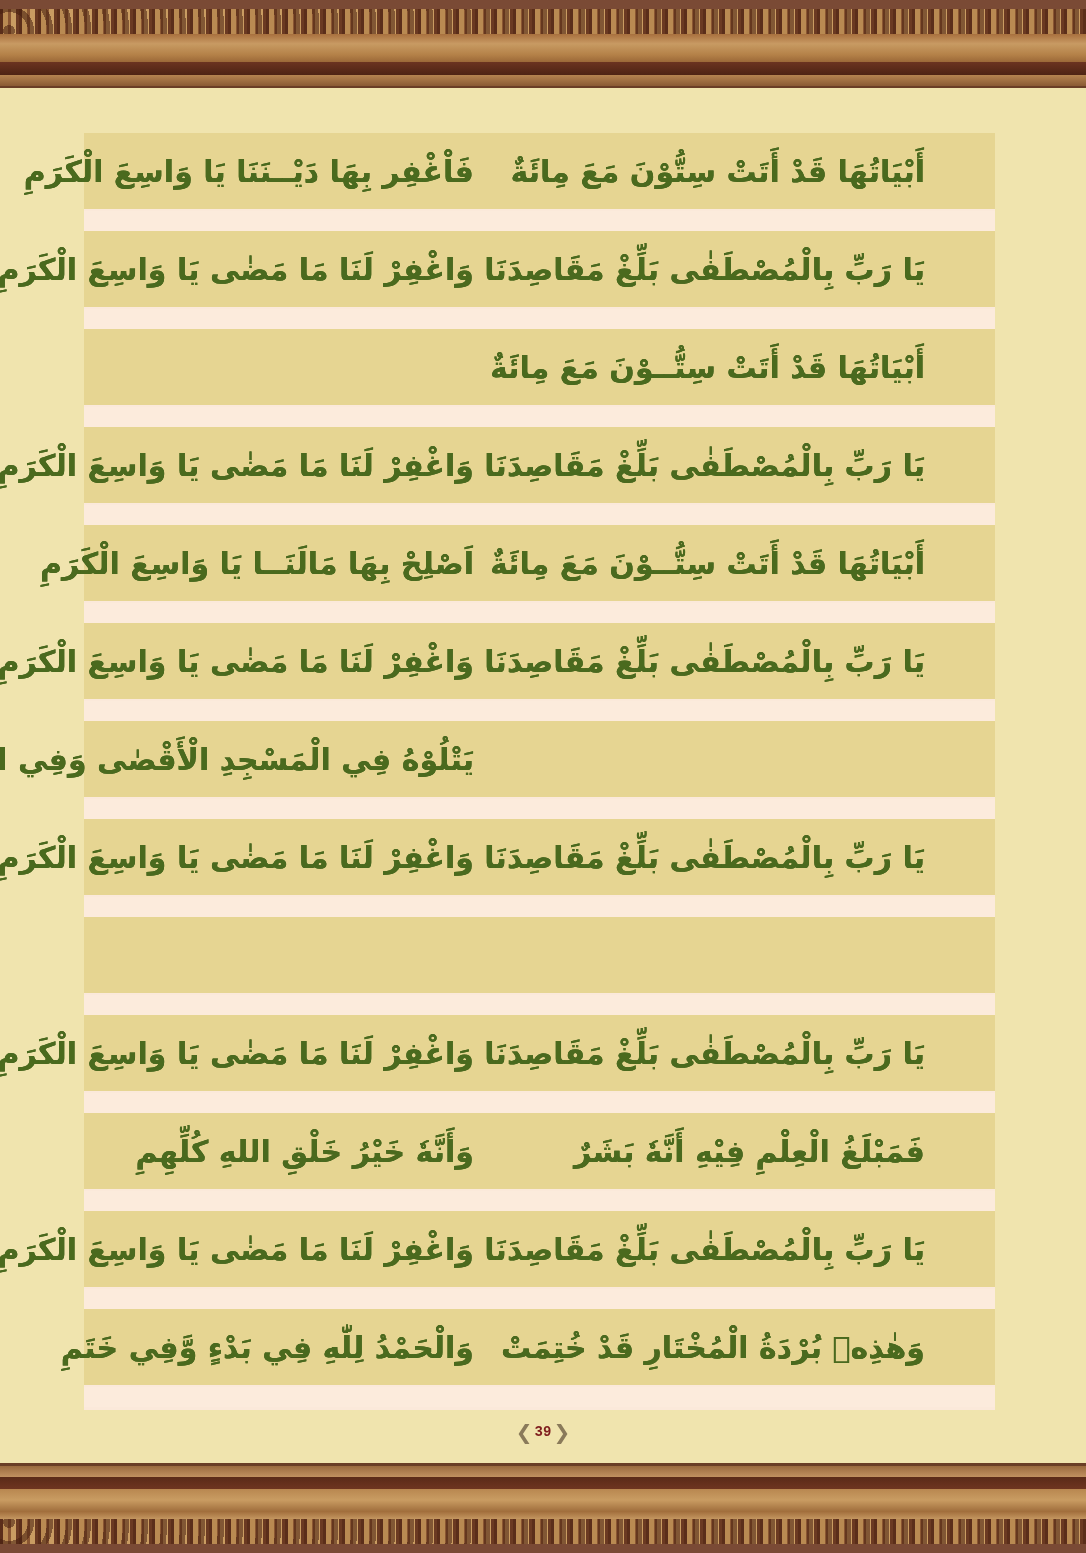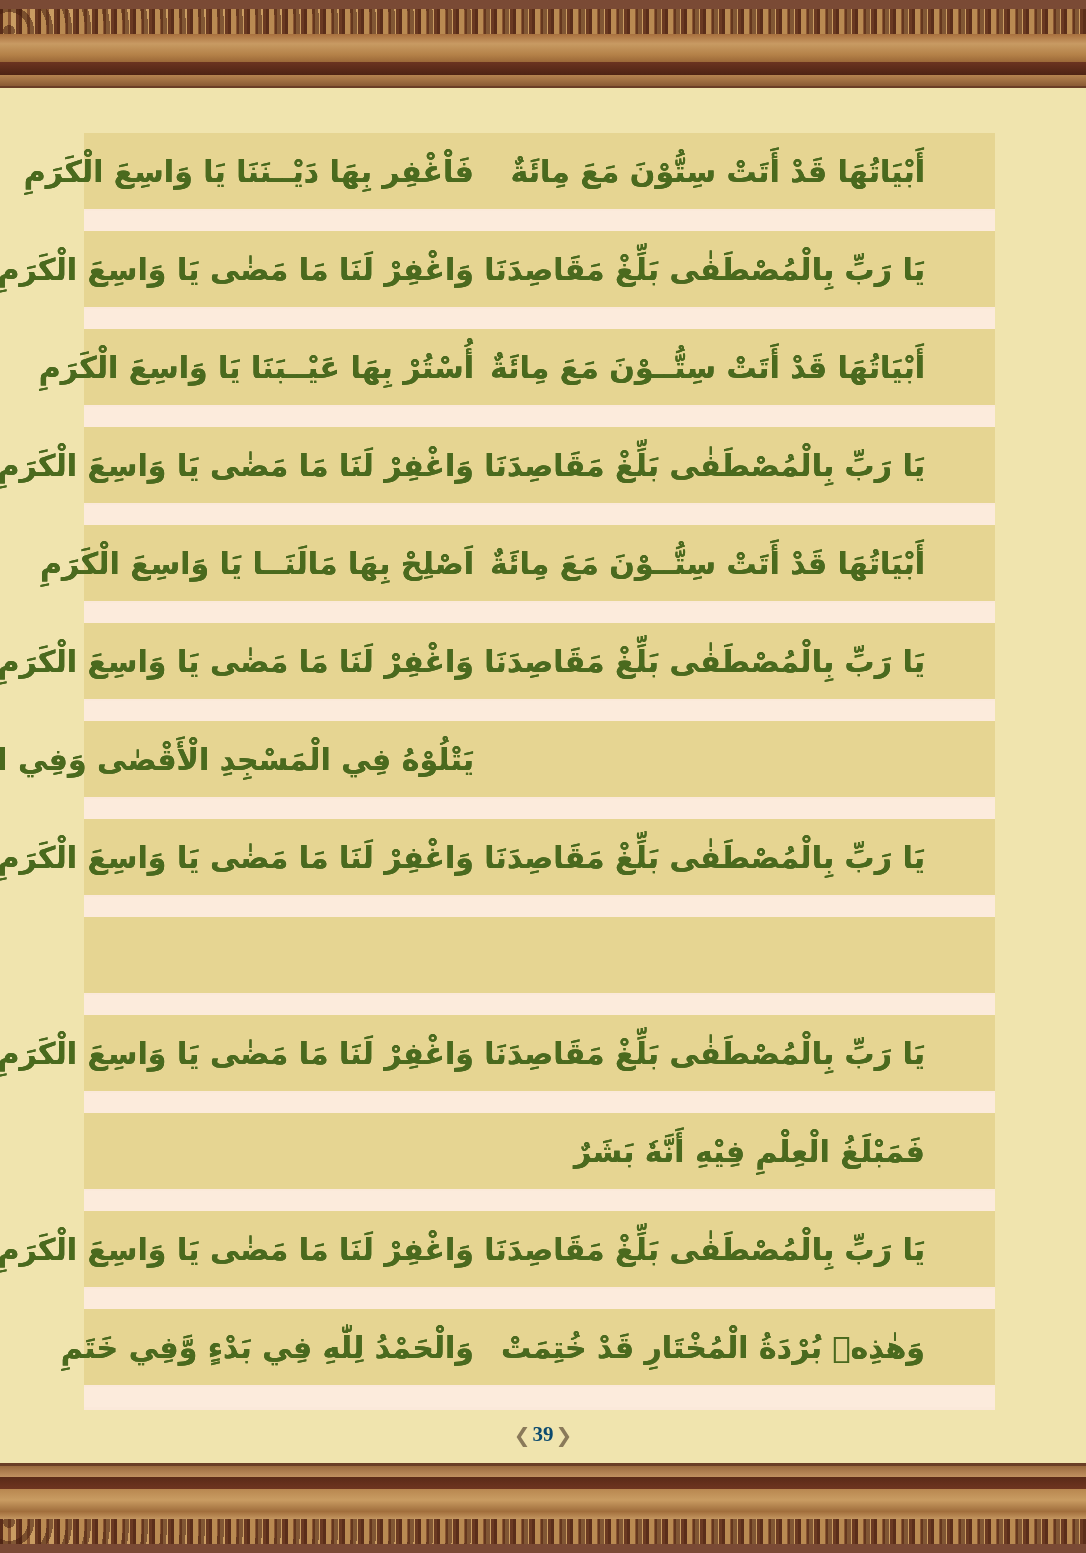--- a/index.html
+++ b/index.html
@@ -117,24 +117,24 @@
     left: 0;
     width: 1086px;
     top: 1422px;
     text-align: center;
     display: flex;
     justify-content: center;
     align-items: center;
     gap: 2px;
   }
   .page-number .num {
-    font-family: Liberation Serif, serif;
+    font-family: Liberation Mono, monospace;
     font-weight: bold;
-    font-size: 21px;
-    color: #0c4a6e;
+    font-size: 14px;
+    color: #7f1d1d;
   }
   .page-number .orn {
     font-family: "DejaVu Sans", sans-serif;
     font-size: 20px;
     color: #8a7a5a;
     line-height: 1;
   }
 </style>
 </head>
 <body>
@@ -157,21 +157,20 @@
   <div class="separator" style="top:78px"></div>
 
   <div class="verse-row" style="top:98px">
     <span class="hemistich first">يَا رَبِّ بِالْمُصْطَفٰى بَلِّغْ مَقَاصِدَنَا</span>
     <span class="hemistich second">وَاغْفِرْ لَنَا مَا مَضٰى يَا وَاسِعَ الْكَرَمِ</span>
   </div>
   <div class="separator" style="top:176px"></div>
 
   <div class="verse-row" style="top:196px">
     <span class="hemistich first">أَبْيَاتُهَا قَدْ أَتَتْ سِتُّــوْنَ مَعَ مِائَةٌ</span>
-    <span class="hemistich second">أُسْتُرْ بِهَا عَيْــبَنَا يَا وَاسِعَ الْكَرَمِ</span>
   </div>
   <div class="separator" style="top:274px"></div>
 
   <div class="verse-row" style="top:294px">
     <span class="hemistich first">يَا رَبِّ بِالْمُصْطَفٰى بَلِّغْ مَقَاصِدَنَا</span>
     <span class="hemistich second">وَاغْفِرْ لَنَا مَا مَضٰى يَا وَاسِعَ الْكَرَمِ</span>
   </div>
   <div class="separator" style="top:372px"></div>
 
   <div class="verse-row" style="top:392px">
@@ -202,20 +201,21 @@
   <div class="separator" style="top:862px"></div>
 
   <div class="verse-row" style="top:882px">
     <span class="hemistich first">يَا رَبِّ بِالْمُصْطَفٰى بَلِّغْ مَقَاصِدَنَا</span>
     <span class="hemistich second">وَاغْفِرْ لَنَا مَا مَضٰى يَا وَاسِعَ الْكَرَمِ</span>
   </div>
   <div class="separator" style="top:960px"></div>
 
   <div class="verse-row" style="top:980px">
     <span class="hemistich first">فَمَبْلَغُ الْعِلْمِ فِيْهِ أَنَّهٗ بَشَرٌ</span>
+    <span class="hemistich second">وَأَنَّهٗ خَيْرُ خَلْقِ اللهِ كُلِّهِمِ</span>
   </div>
   <div class="separator" style="top:1058px"></div>
 
   <div class="verse-row" style="top:1078px">
     <span class="hemistich first">يَا رَبِّ بِالْمُصْطَفٰى بَلِّغْ مَقَاصِدَنَا</span>
     <span class="hemistich second">وَاغْفِرْ لَنَا مَا مَضٰى يَا وَاسِعَ الْكَرَمِ</span>
   </div>
   <div class="separator" style="top:1156px"></div>
 
   <div class="verse-row" style="top:1176px">

